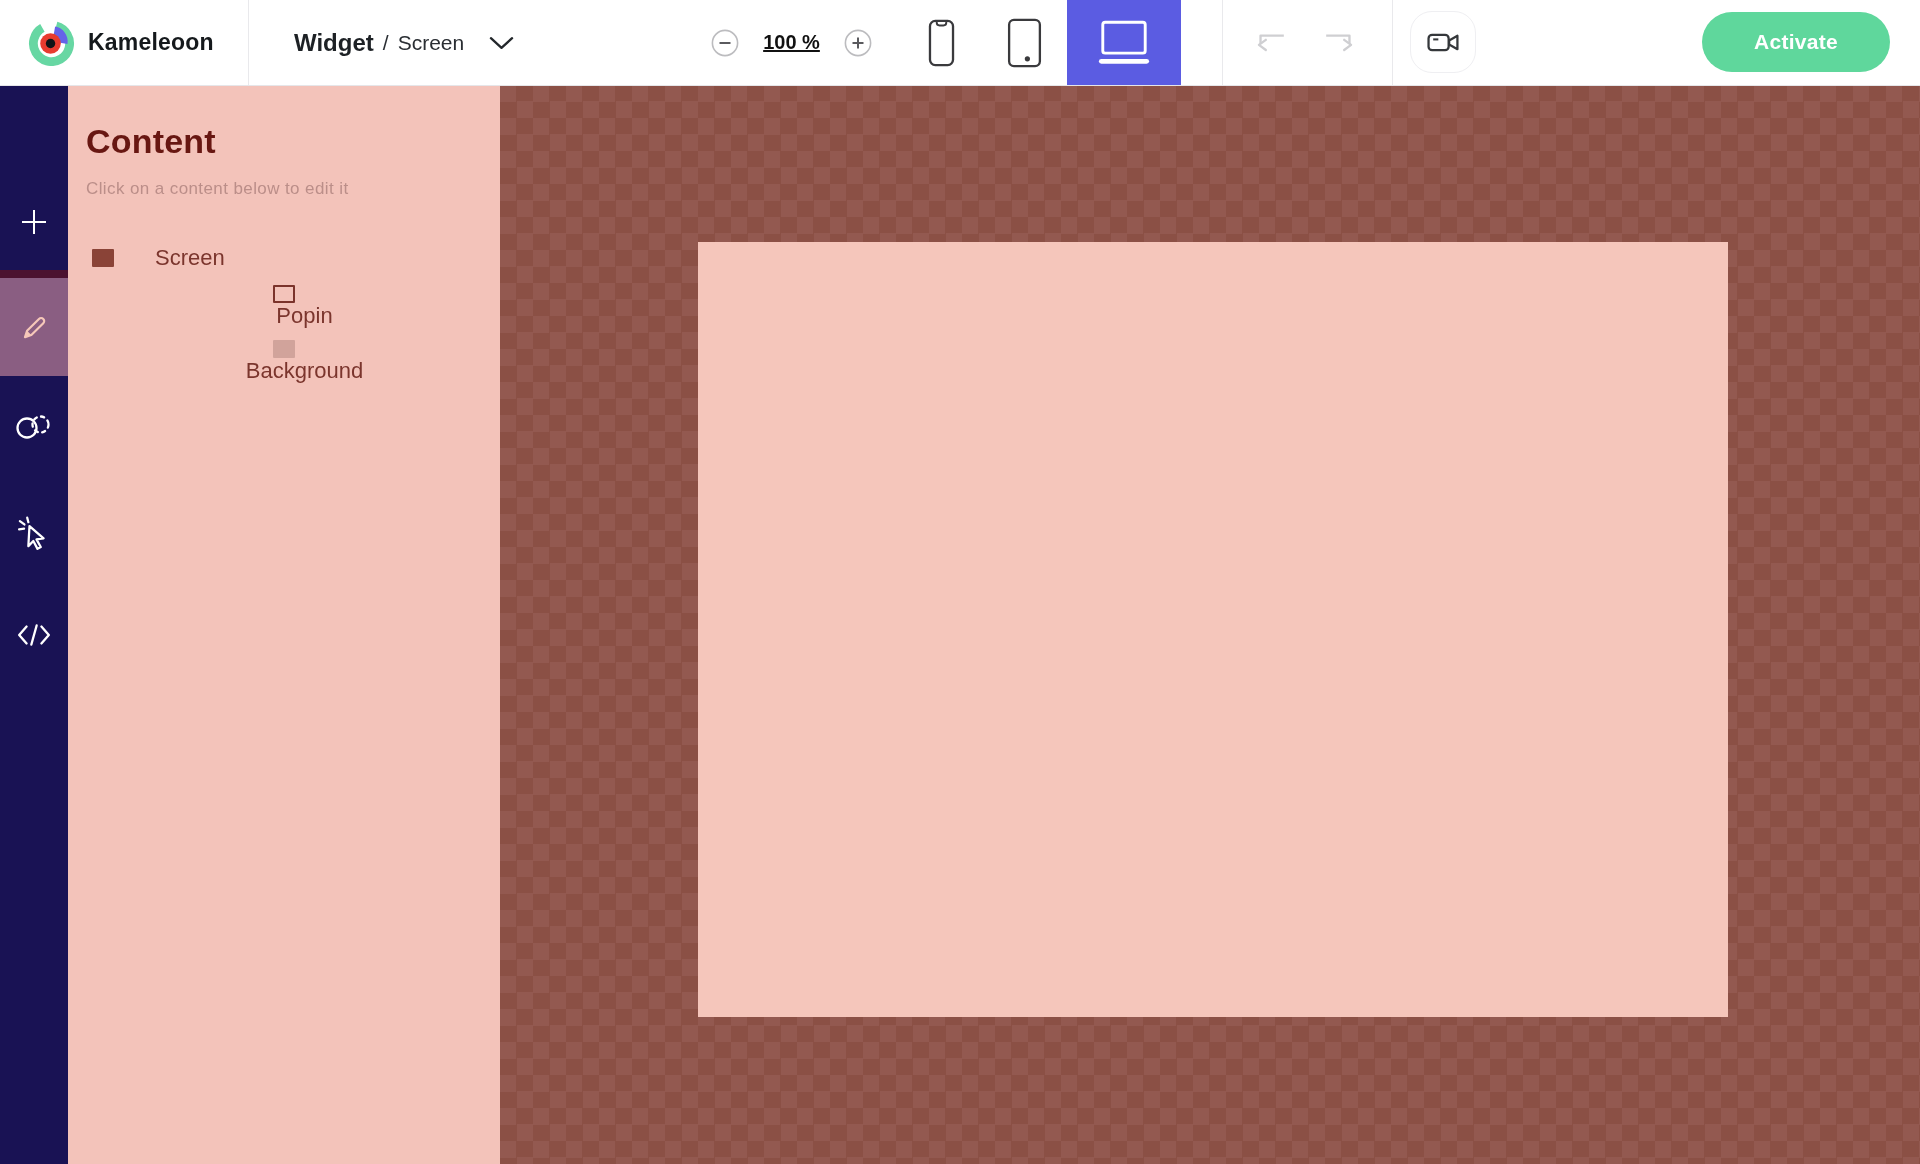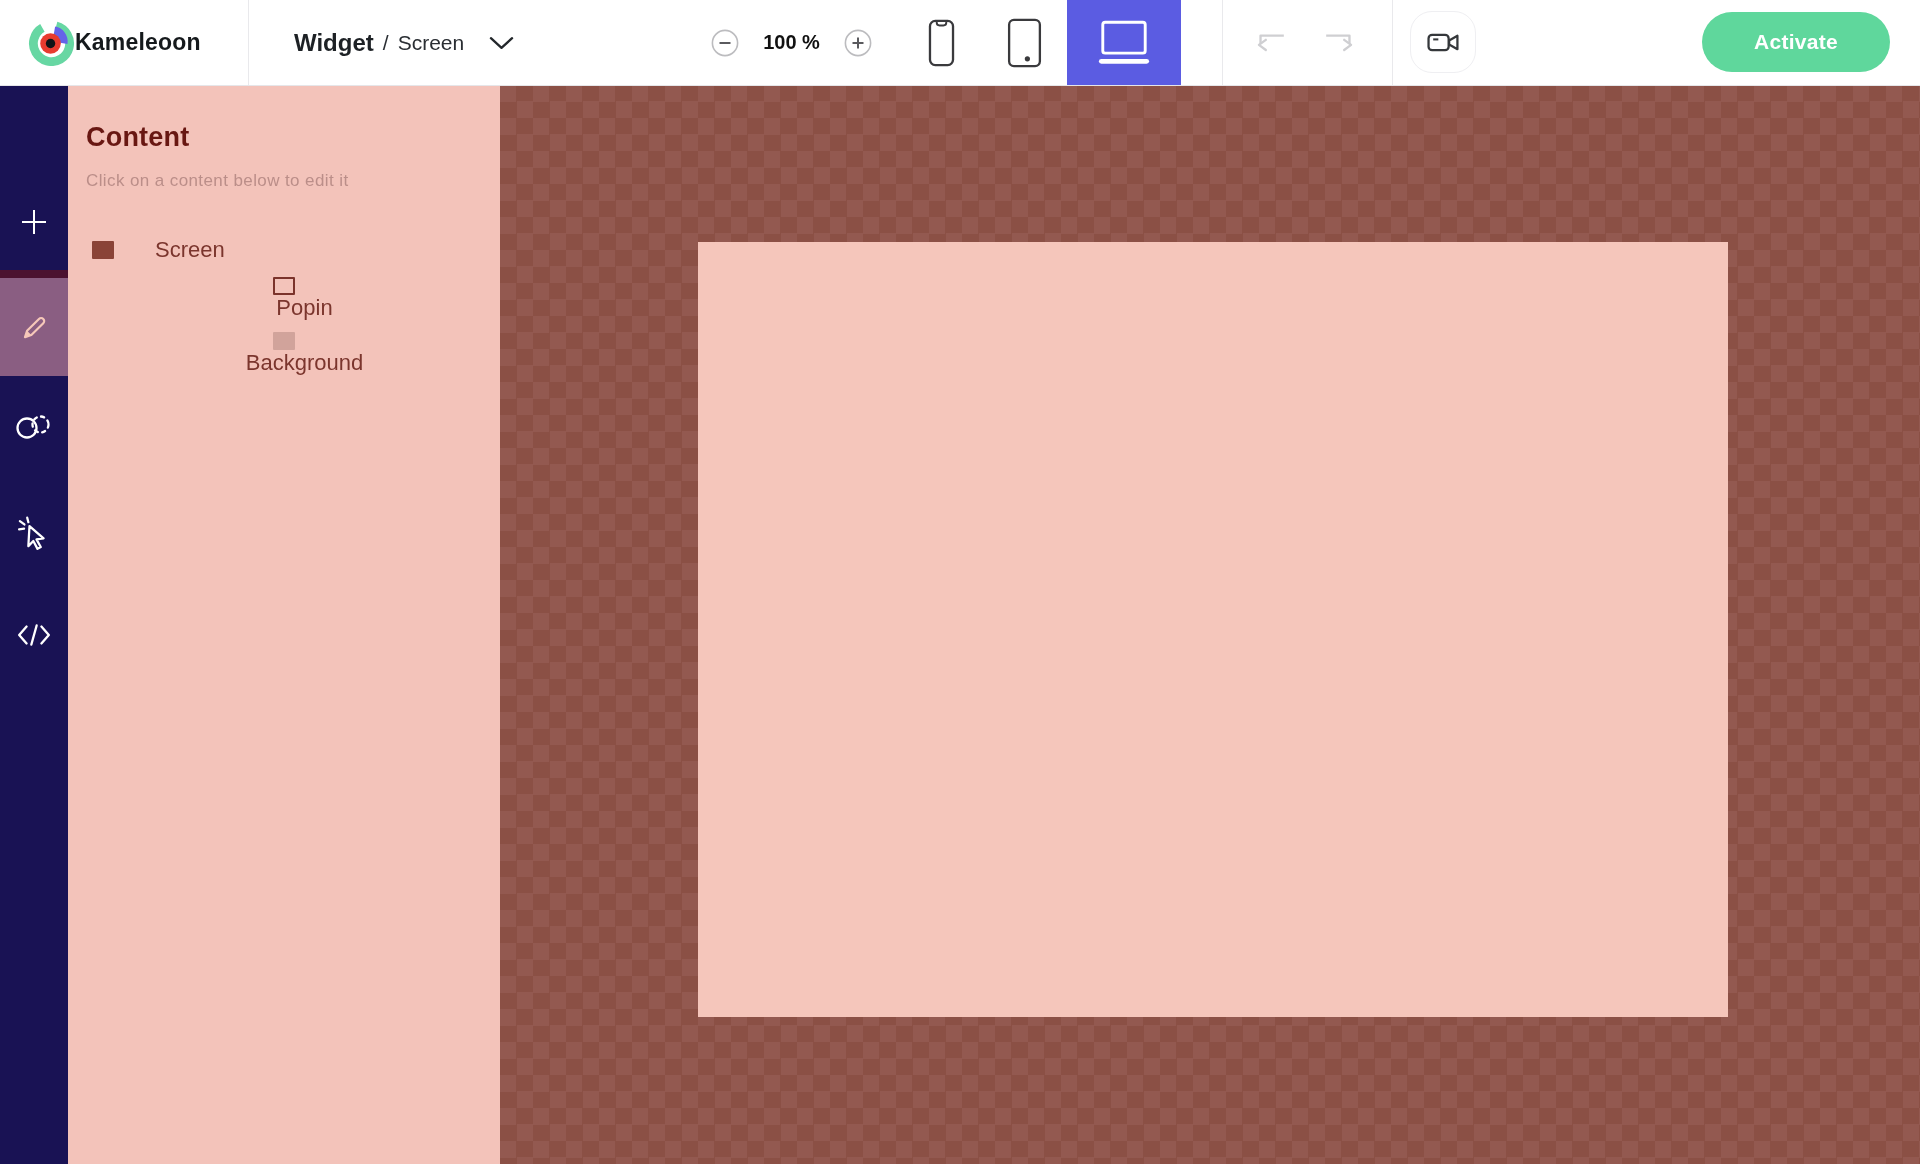--- a/index.html
+++ b/index.html
@@ -3,33 +3,33 @@
 <meta charset="utf-8">
 <style>
   html,body{margin:0;padding:0;background:#fff;}
   .app{position:relative;width:1920px;height:1164px;overflow:hidden;
        font-family:"Liberation Sans",sans-serif;-webkit-font-smoothing:antialiased;}
 
   
   .topbar{position:absolute;left:0;top:0;width:1920px;height:85px;background:#ffffff;
           border-bottom:1px solid #e6e6e9;z-index:30;}
   .vdiv{position:absolute;top:0;bottom:0;width:1px;background:#e9e9ec;}
-  .brand{position:absolute;left:28px;top:0;height:85px;display:flex;align-items:center;}
+  .brand{position:absolute;left:28px;top:0;height:85px;display:flex;align-items:center;gap:13px;}
   .brand-name{font-size:23px;font-weight:700;color:#15191c;letter-spacing:.2px;}
   .breadcrumb{position:absolute;left:294px;top:0;height:85px;display:flex;align-items:center;
               gap:9px;cursor:pointer;background:none;border:none;padding:0;}
   .bc-section{font-size:24px;font-weight:700;color:#1d2125;}
   .bc-sep{font-size:21px;color:#2a2e33;}
   .bc-current{font-size:21px;color:#2a2e33;}
   .bc-chevron{margin-left:16px;display:flex;align-items:center;}
 
   .zoomgroup{position:absolute;left:711px;top:0;height:85px;display:flex;align-items:center;}
   .zoom-btn{width:28px;height:28px;background:none;border:none;padding:0;cursor:pointer;
             display:flex;align-items:center;justify-content:center;}
-  .zoom-level{width:105px;text-align:center;font-size:20px;font-weight:700;color:#111;}
+  .zoom-level{width:105px;text-align:center;font-size:20px;font-weight:700;color:#111;text-decoration:underline;}
 
   .icon-btn{background:none;border:none;padding:0;cursor:pointer;
             display:flex;align-items:center;justify-content:center;}
   .dev-phone{position:absolute;left:912px;top:0;width:58px;height:85px;}
   .dev-tablet{position:absolute;left:995px;top:0;width:58px;height:85px;}
   .dev-desktop{position:absolute;left:1067px;top:0;width:114px;height:85px;background:#5b5ce2;}
   .undo-btn{position:absolute;left:1244px;top:0;width:50px;height:85px;}
   .redo-btn{position:absolute;left:1316px;top:0;width:50px;height:85px;}
   .camera-btn{position:absolute;left:1410px;top:11px;width:66px;height:62px;border-radius:22px;
               border:1px solid #efeff2;background:#fff;cursor:pointer;
@@ -47,21 +47,21 @@
         cursor:pointer;display:flex;align-items:center;justify-content:center;}
   .tool-plus{top:101px;}
   .tool-sep{position:absolute;left:0;top:185px;width:68px;height:8px;background:#4b1230;}
   .tool-edit{top:193px;height:98px;background:#8a5e82;}
   .tool-circles{top:306px;}
   .tool-pointer{top:412px;}
   .tool-code{top:514px;}
 
   
   .panel{position:absolute;left:68px;top:85px;width:432px;height:1079px;background:#f3c3ba;z-index:10;}
-  .panel-title{margin:37px 0 0 18px;font-size:27px;font-weight:700;color:#681712;letter-spacing:.2px;}
+  .panel-title{margin:37px 0 0 18px;font-size:34px;font-weight:700;color:#681712;letter-spacing:.2px;}
   .panel-sub{margin:18px 0 0 18px;font-size:17px;color:#bb8e89;letter-spacing:.4px;}
   .content-list{margin-top:31px;}
   .content-row{display:flex;align-items:center;height:55px;cursor:pointer;}
   .content-row.lvl0{padding-left:24px;}
   .content-row.lvl1{padding-left:41px;flex-direction:column;}
   .swatch{width:22px;height:18px;border-radius:1px;margin-right:41px;flex:0 0 auto;}
   .swatch-solid-dark{background:#8a4337;}
   .swatch-outline{background:transparent;border:2px solid #7b332b;width:18px;height:14px;}
   .swatch-solid-light{background:#d1a39b;}
   .row-label{font-size:22px;color:#7b352d;}

